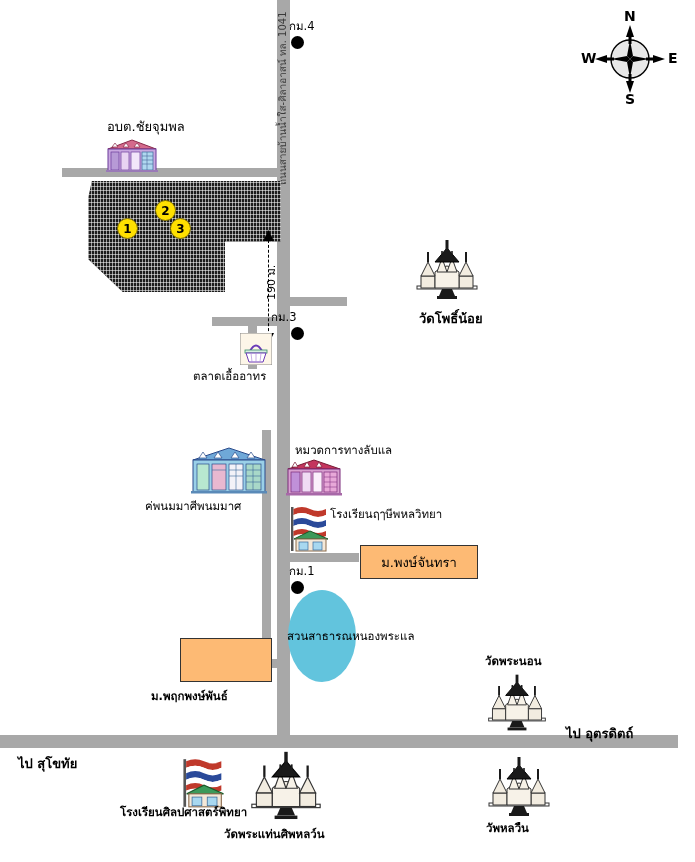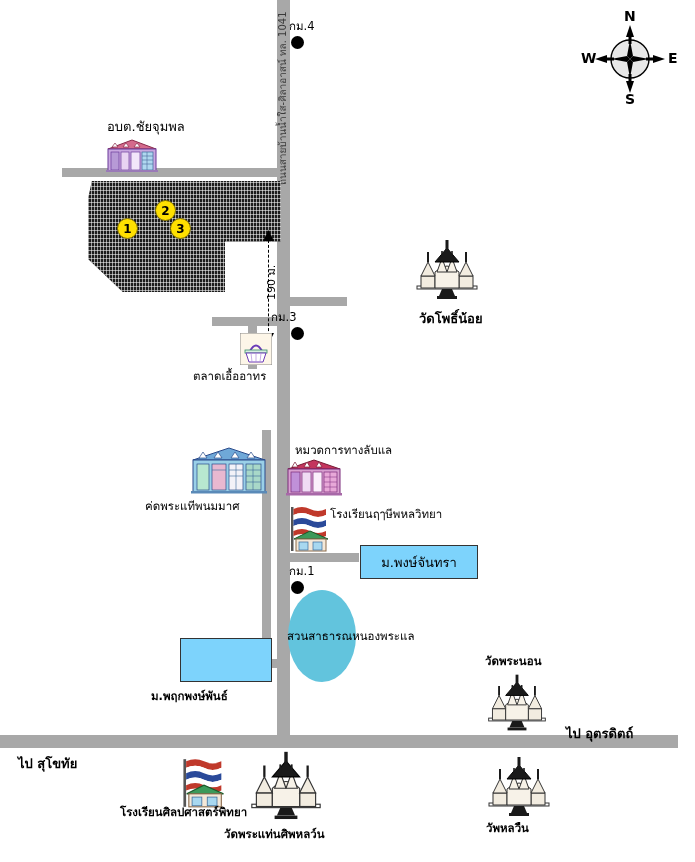--- a/index.html
+++ b/index.html
@@ -88,21 +88,21 @@
   .pond {
     position: absolute;
     background: #62c4dd;
     border-radius: 50%;
   }
 
   
   .box-label {
     position: absolute;
     border: 1.5px solid #333;
-    background: #7dd3fc;
+    background: #fdba74;
     display: flex;
     align-items: center;
     justify-content: center;
     font-size: 13px;
     color: #000;
   }
 
   
   .compass { position: absolute; }
   .compass .cl {
@@ -264,21 +264,21 @@
       <line x1="39" y1="30" x2="53" y2="30"></line>
       <line x1="46" y1="18" x2="46" y2="44"></line>
       <line x1="22" y1="24" x2="36" y2="24"></line>
     </g>
     <polygon points="9,12 13,6 17,12" fill="#fff" stroke="#2a4a8a" stroke-width="0.7"></polygon>
     <polygon points="24,12 28,6 32,12" fill="#fff" stroke="#2a4a8a" stroke-width="0.7"></polygon>
     <polygon points="41,12 45,6 49,12" fill="#fff" stroke="#2a4a8a" stroke-width="0.7"></polygon>
     <polygon points="57,12 61,6 65,12" fill="#fff" stroke="#2a4a8a" stroke-width="0.7"></polygon>
     <rect x="1" y="45" width="76" height="2.5" fill="#5a8ab8"></rect>
   </svg>
-  <div class="lbl lbl-sm" style="left:145px; top:500px;">ค่ดพระแทีพนมมาศ</div>
+  <div class="lbl lbl-sm" style="left:145px; top:500px;">ค่พนมมาศีพนมมาศ</div>
 
   <div class="lbl lbl-sm" style="left:295px; top:444px;">หมวดการทางลับแล</div>
   <svg class="icon" style="left:285px; top:458px;" width="58" height="38" viewBox="0 0 58 38">
     <polygon points="3,11 29,2 55,11" fill="#c4355e" stroke="#7a1a34" stroke-width="1"></polygon>
     <rect x="3" y="11" width="52" height="25" fill="#d8a0d0" stroke="#7a2a7a" stroke-width="1"></rect>
     <rect x="6" y="14" width="9" height="20" fill="#c090d8" stroke="#7a2a7a" stroke-width="0.7"></rect>
     <rect x="17" y="14" width="9" height="20" fill="#f0dcf4" stroke="#7a2a7a" stroke-width="0.7"></rect>
     <rect x="28" y="14" width="9" height="20" fill="#fbf0fb" stroke="#7a2a7a" stroke-width="0.7"></rect>
     <rect x="39" y="14" width="13" height="20" fill="#e8a8d8" stroke="#7a2a7a" stroke-width="0.7"></rect>
     <g stroke="#8a3a8a" stroke-width="0.6">

